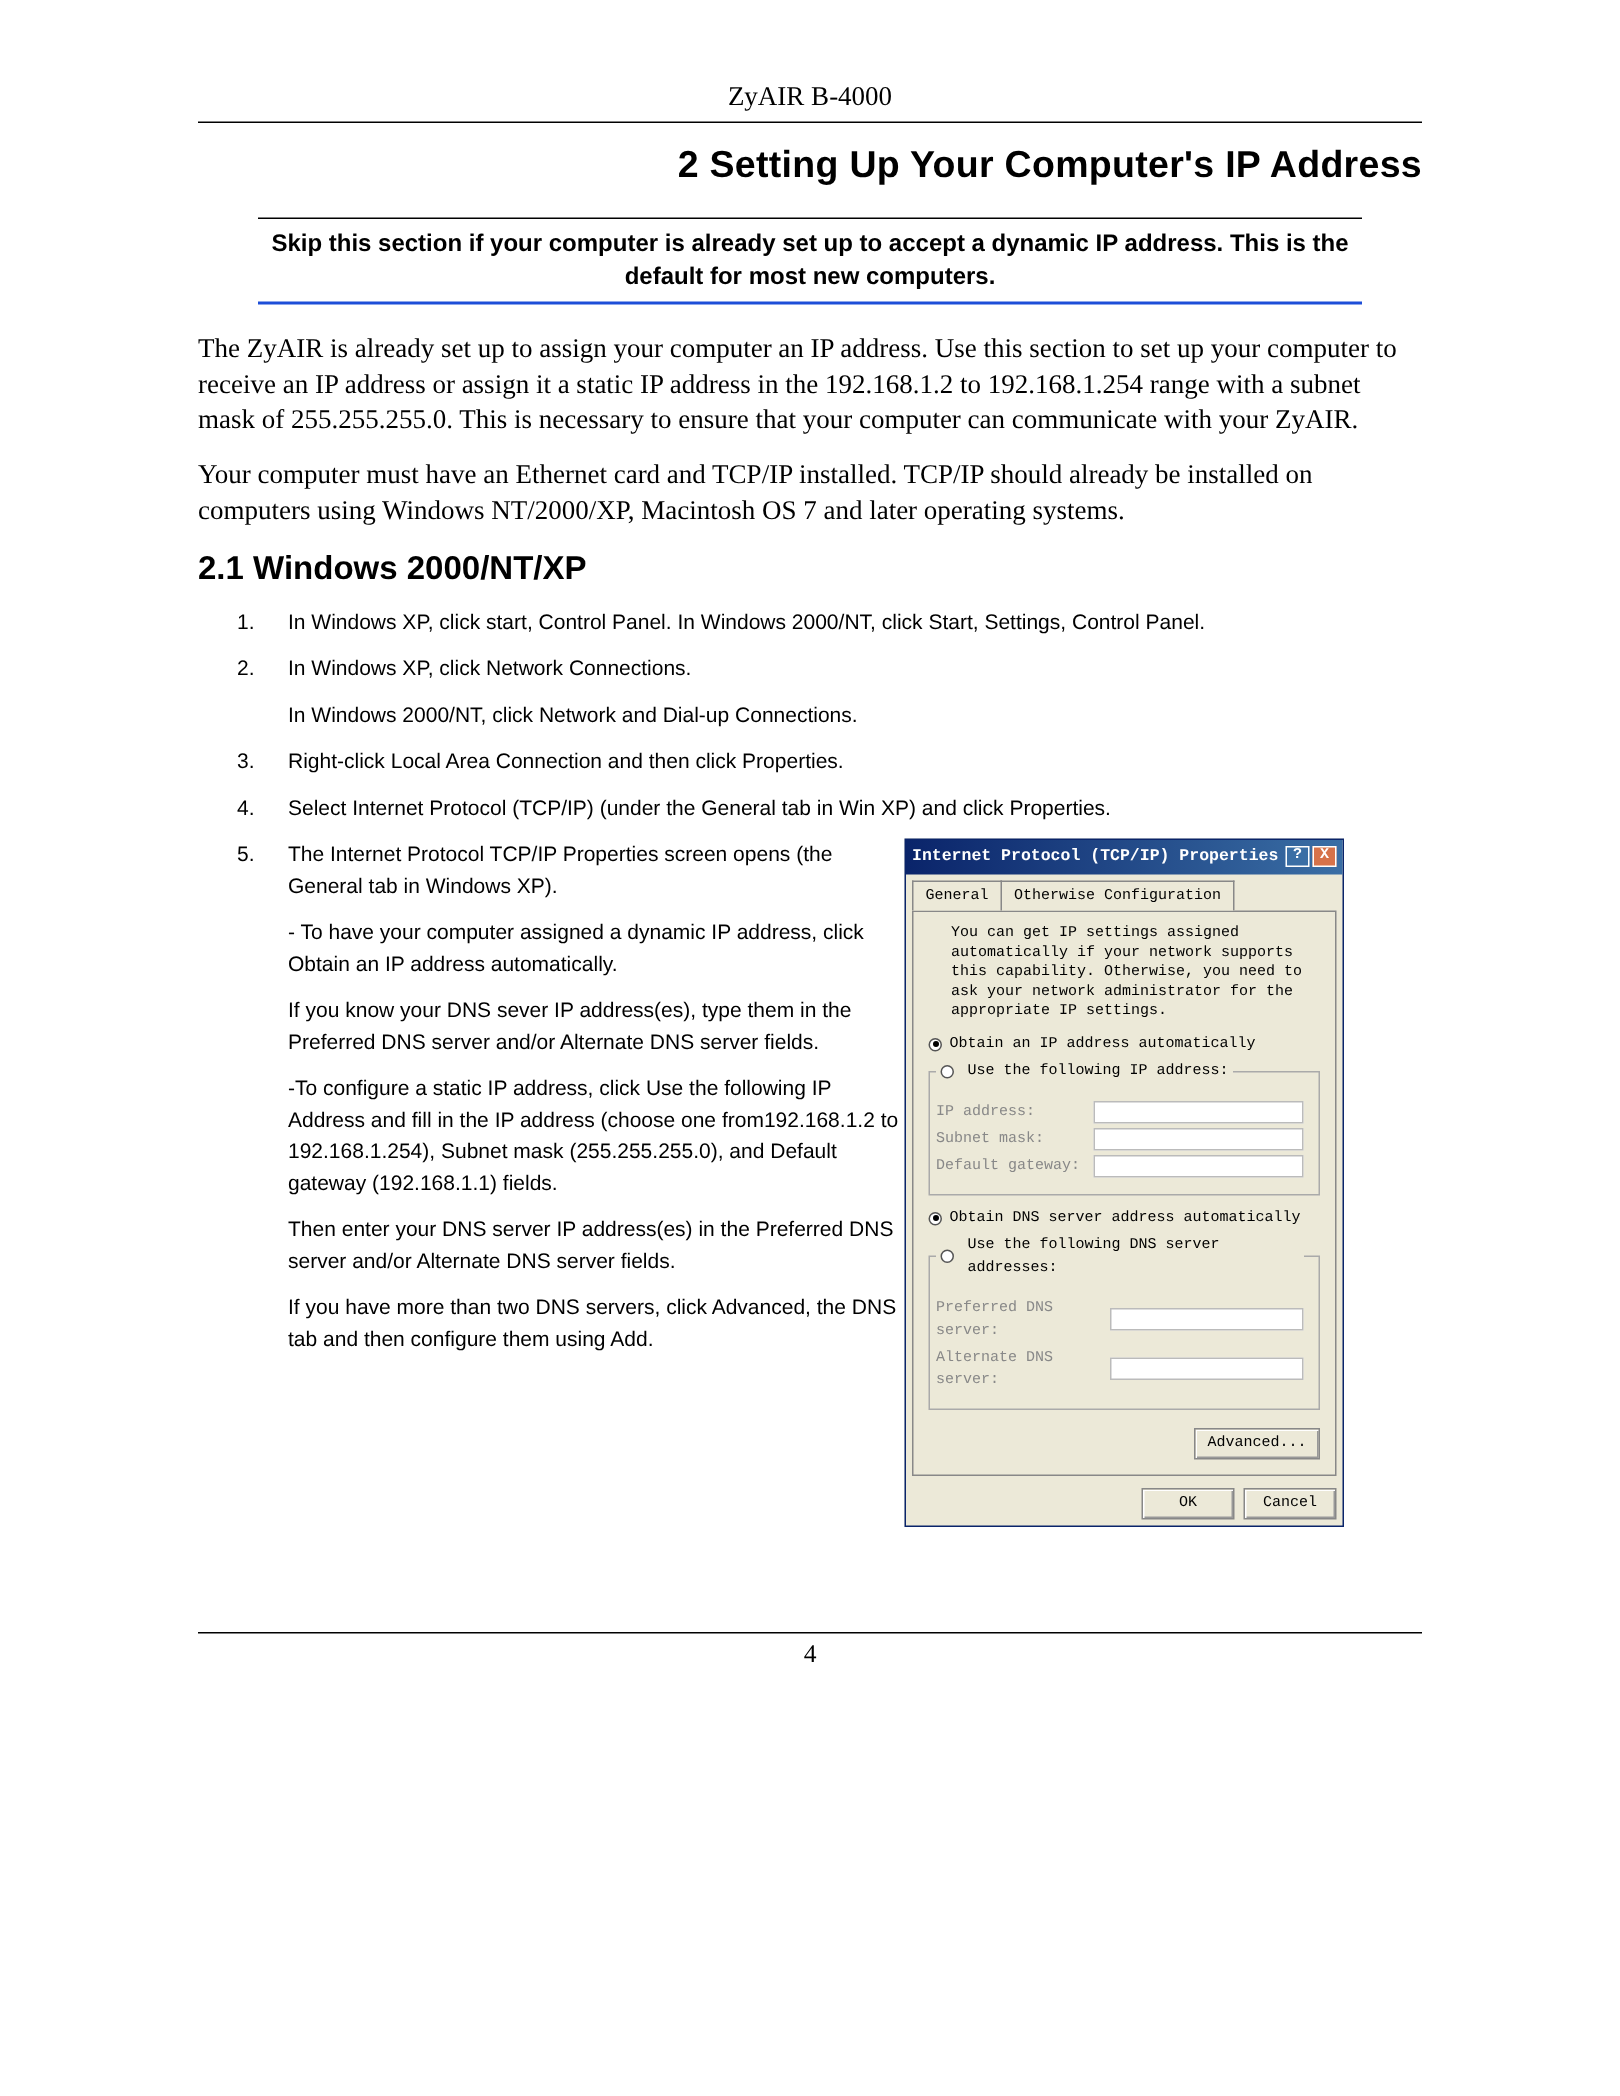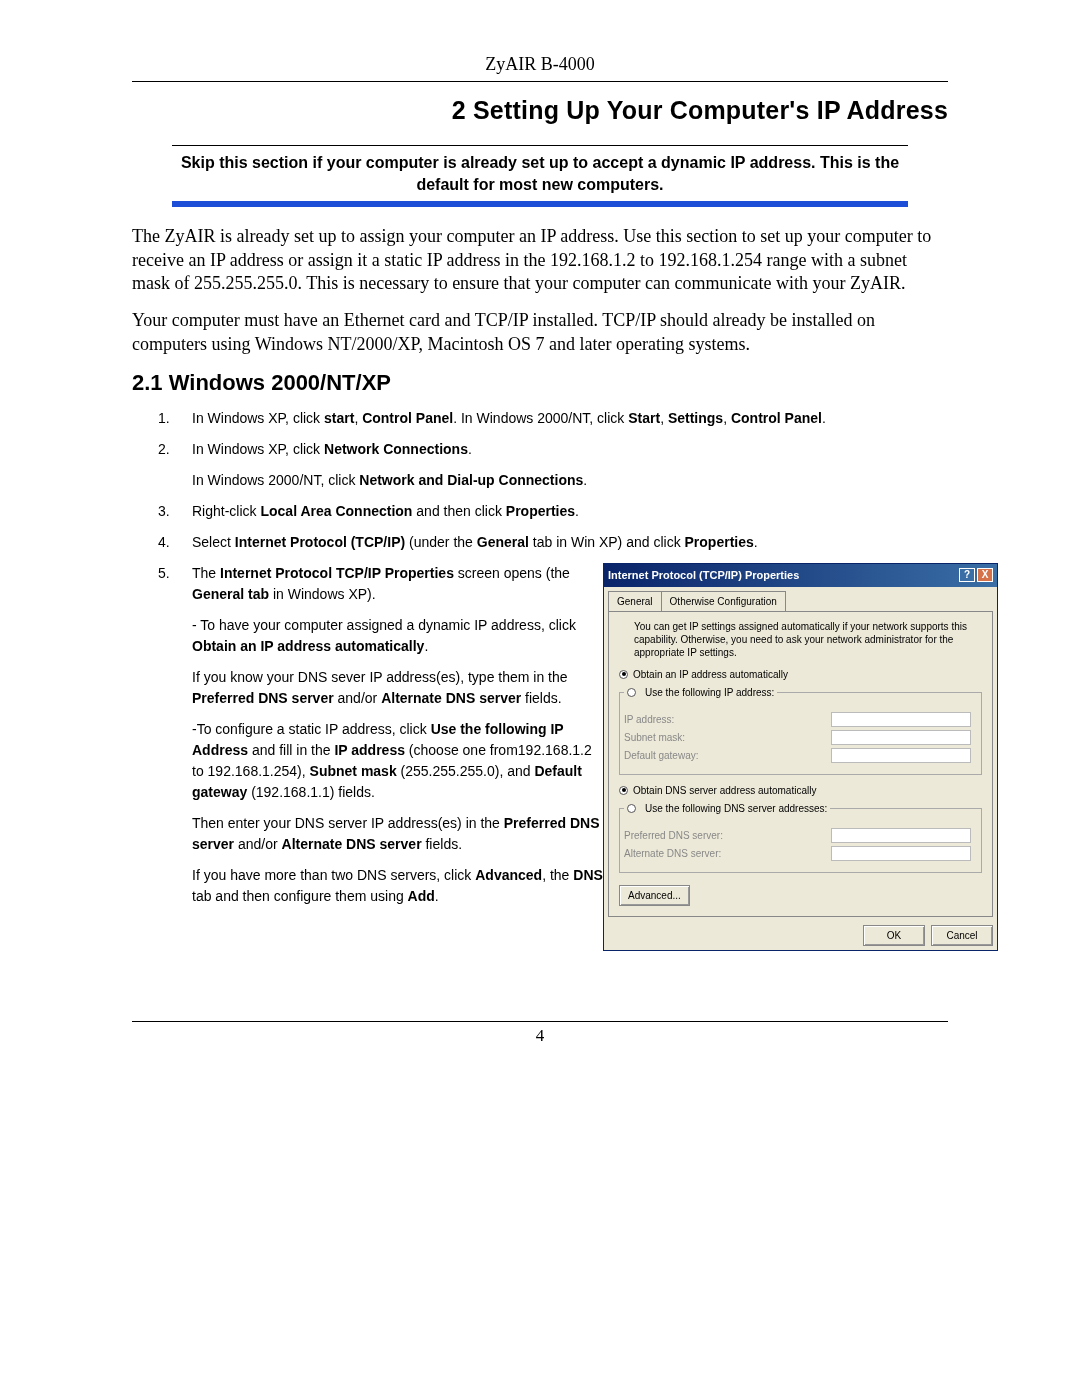--- a/index.html
+++ b/index.html
@@ -27,21 +27,21 @@
     font-family: Arial, Helvetica, sans-serif;
     font-size: 25px;
     font-weight: bold;
     text-align: right;
     margin-top: 14px;
     margin-bottom: 20px;
     letter-spacing: 0.2px;
   }
   .skip-box {
     border-top: 1px solid #000;
-    border-bottom: 6px solid #1d4ed8;
+    border-bottom: 2px solid #1d4ed8;
     padding: 6px 0;
     text-align: center;
     font-family: Arial, Helvetica, sans-serif;
     font-weight: bold;
     font-size: 16px;
     margin: 0 40px 18px 40px;
     line-height: 1.35;
   }
   .body-text {
     font-size: 18px;
@@ -64,33 +64,33 @@
     display: flex;
     margin-bottom: 10px;
     line-height: 1.5;
   }
   ol.steps .num {
     min-width: 34px;
   }
   ol.steps .content { flex: 1; }
   ol.steps .content p { margin-bottom: 10px; }
   ol.steps .content p:last-child { margin-bottom: 0; }
-  b { font-weight: bold; }
+  b { font-weight: normal; }
   .step5-row {
     display: flex;
   }
   .step5-text { flex: 1; }
   .dialog-col { width: 345px; flex-shrink: 0; }
   
   .dialog {
-    font-family: Liberation Sans, sans-serif;
+    font-family: Liberation Mono, monospace;
     font-size: 10px;
     border: 1px solid #0a246a;
     background: #ece9d8;
-    width: 395px;
+    width: 293px;
   }
   .titlebar {
     display: flex;
     align-items: center;
     justify-content: space-between;
     background: linear-gradient(to right, #0a246a, #3a6ea5);
     color: #fff;
     padding: 3px 4px;
     font-weight: bold;
     font-size: 11px;
@@ -162,21 +162,21 @@
   }
   .win-btn {
     min-width:62px;
     padding:2px 8px;
     background:#ece9d8;
     border:1px solid #888;
     font-size:10px;
     text-align:center;
     box-shadow: 1px 1px 0 #fff inset, -1px -1px 0 #999 inset;
   }
-  .adv-row { display:flex; padding:4px 0 0 0;}
+  .adv-row { display:flex; justify-content:flex-end; padding:4px 0 0 0;}
   .footer-area {
     margin-top: 70px;
   }
   .page-number {
     text-align:center;
     font-size:17px;
     margin-top:4px;
   }
 </style>
 </head>

